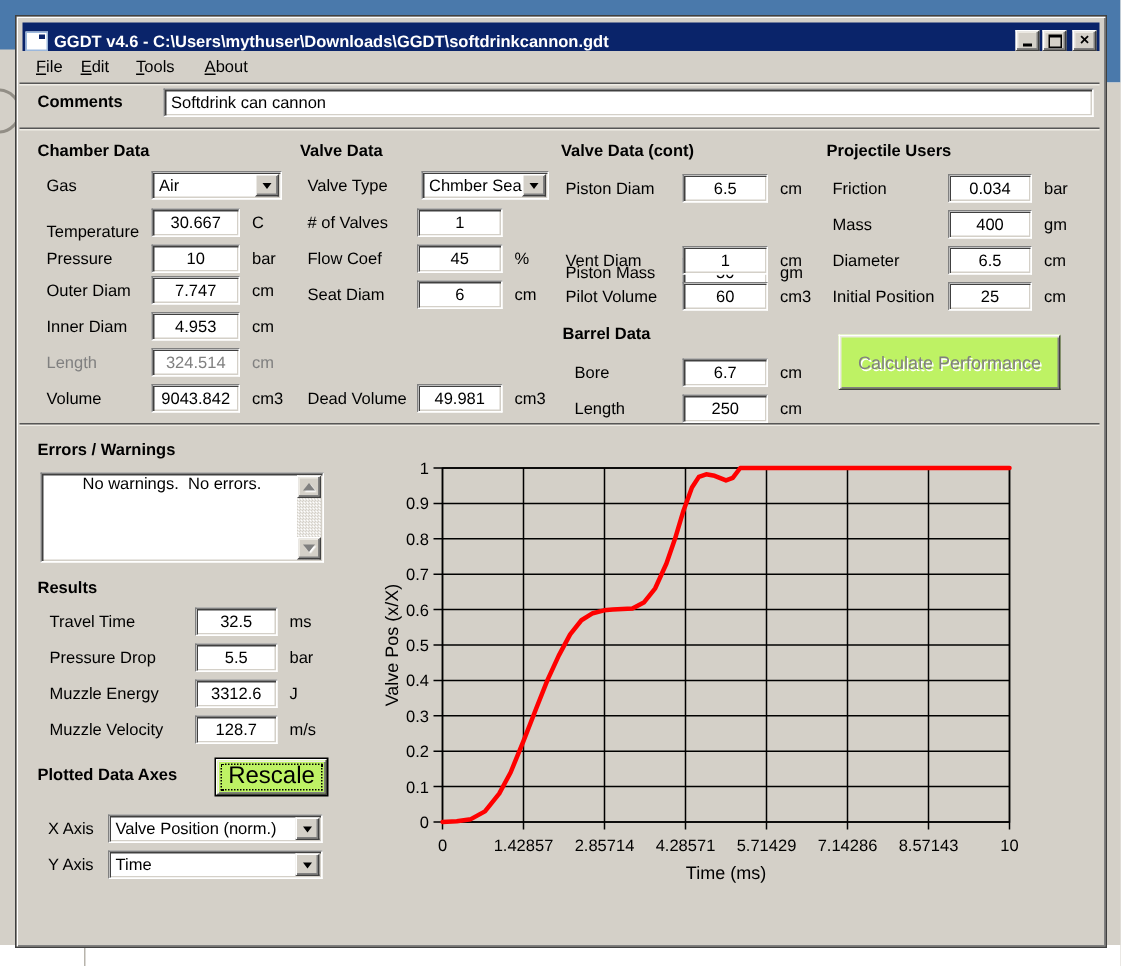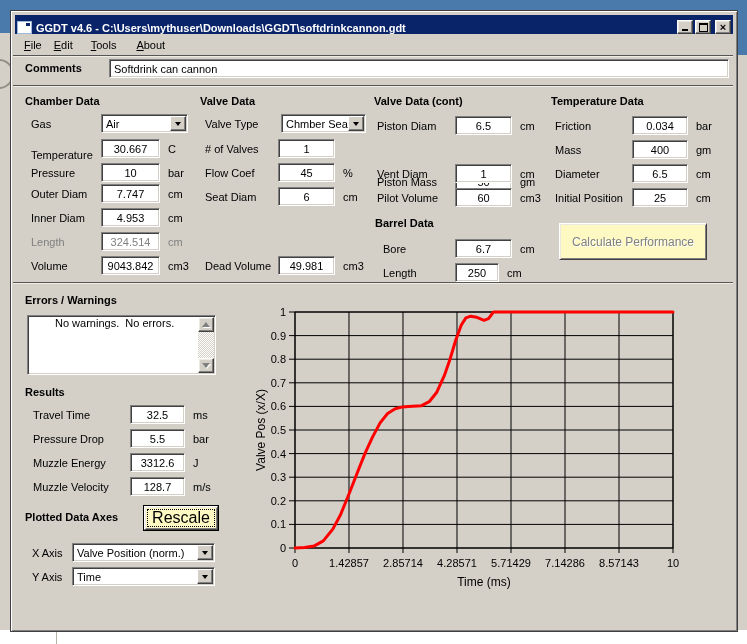--- a/index.html
+++ b/index.html
@@ -49,21 +49,21 @@
 
   .combo{position:relative;height:19px;background:#fff;border:1px solid;border-color:#808080 #fff #fff #808080;
          box-shadow:inset 1px 1px 0 #404040, inset -1px -1px 0 #d4d0c8;box-sizing:border-box;
          display:flex;align-items:center;padding-left:4px;}
   .combo-btn{position:absolute;right:1px;top:1px;bottom:1px;width:16px;background:#d4d0c8;
              border:1px solid;border-color:#fff #404040 #404040 #fff;box-shadow:inset -1px -1px 0 #808080;
              display:flex;align-items:center;justify-content:center;box-sizing:border-box;}
   .arr-down{width:0;height:0;border-left:3px solid transparent;border-right:3px solid transparent;border-top:4px solid #000;}
 
   
-  .raised{background:#fef9c3;border:1px solid;border-color:#fff #404040 #404040 #fff;
+  .raised{background:#bef264;border:1px solid;border-color:#fff #404040 #404040 #fff;
           box-shadow:inset 1px 1px 0 #ece9e2, inset -1px -1px 0 #808080;box-sizing:border-box;text-align:center;}
   .btn-calc{left:548px;top:212px;width:148px;height:37px;display:flex;align-items:center;justify-content:center;
             color:#808080;text-shadow:1px 1px 0 #fff;font-size:12px;}
   .btn-default-rim{left:132px;top:494px;width:76px;height:26px;border:1px solid #000;background:#d4d0c8;box-sizing:border-box;}
   .btn-default-rim .inner{width:100%;height:100%;display:flex;align-items:center;justify-content:center;
             outline:1px dotted #000;outline-offset:-4px;font-size:16px;}
 
   
   .errbox{left:16px;top:304px;width:189px;height:60px;}
   .errtext{position:absolute;left:2px;top:1px;right:18px;white-space:pre;margin-left:25px;}
@@ -112,21 +112,21 @@
   </div>
   <div class="abs hline" style="left:2px;top:44px;width:720px;"></div>
 
   <span class="abs sec-h" style="left:14px;top:51px;">Comments</span>
   <input class="abs sunken finput" style="left: 98px; top: 48px; width: 620px; text-align: left; padding-left: 4px;" value="Softdrink can cannon">
   <div class="abs hline" style="left:2px;top:74px;width:720px;"></div>
 
   <span class="abs sec-h" style="left:14px;top:84px;">Chamber Data</span>
   <span class="abs sec-h" style="left:189px;top:84px;">Valve Data</span>
   <span class="abs sec-h" style="left:363px;top:84px;">Valve Data (cont)</span>
-  <span class="abs sec-h" style="left:540px;top:84px;">Temperature Data</span>
+  <span class="abs sec-h" style="left:540px;top:84px;">Projectile Users</span>
   <span class="abs sec-h" style="left:364px;top:206px;">Barrel Data</span>
 
   <div class="frow" style="left:20px;top:103px;">
     <span class="flabel" style="width:70px;">Gas</span>
     <div class="combo" style="width:87px;">
       <span>Air</span>
       <span class="combo-btn">
           <span class="arr-down"></span>
         </span>
     </div>
@@ -213,21 +213,21 @@
     <span class="funit">cm3</span>
   </div>
 
   <div class="frow" style="left:372px;top:228px;">
     <span class="flabel" style="width:72px;">Bore</span>
     <input class="sunken finput" style="width: 57px;" value="6.7">
     <span class="funit">cm</span>
   </div>
   <div class="frow" style="left:372px;top:252px;">
     <span class="flabel" style="width:72px;">Length</span>
-    <input class="sunken finput" style="width: 44px;" value="250">
+    <input class="sunken finput" style="width: 57px;" value="250">
     <span class="funit">cm</span>
   </div>
 
   <div class="frow" style="left:544px;top:105px;">
     <span class="flabel" style="width:77px;">Friction</span>
     <input class="sunken finput" style="width: 56px;" value="0.034">
     <span class="funit">bar</span>
   </div>
   <div class="frow" style="left:544px;top:129px;">
     <span class="flabel" style="width:77px;">Mass</span>

